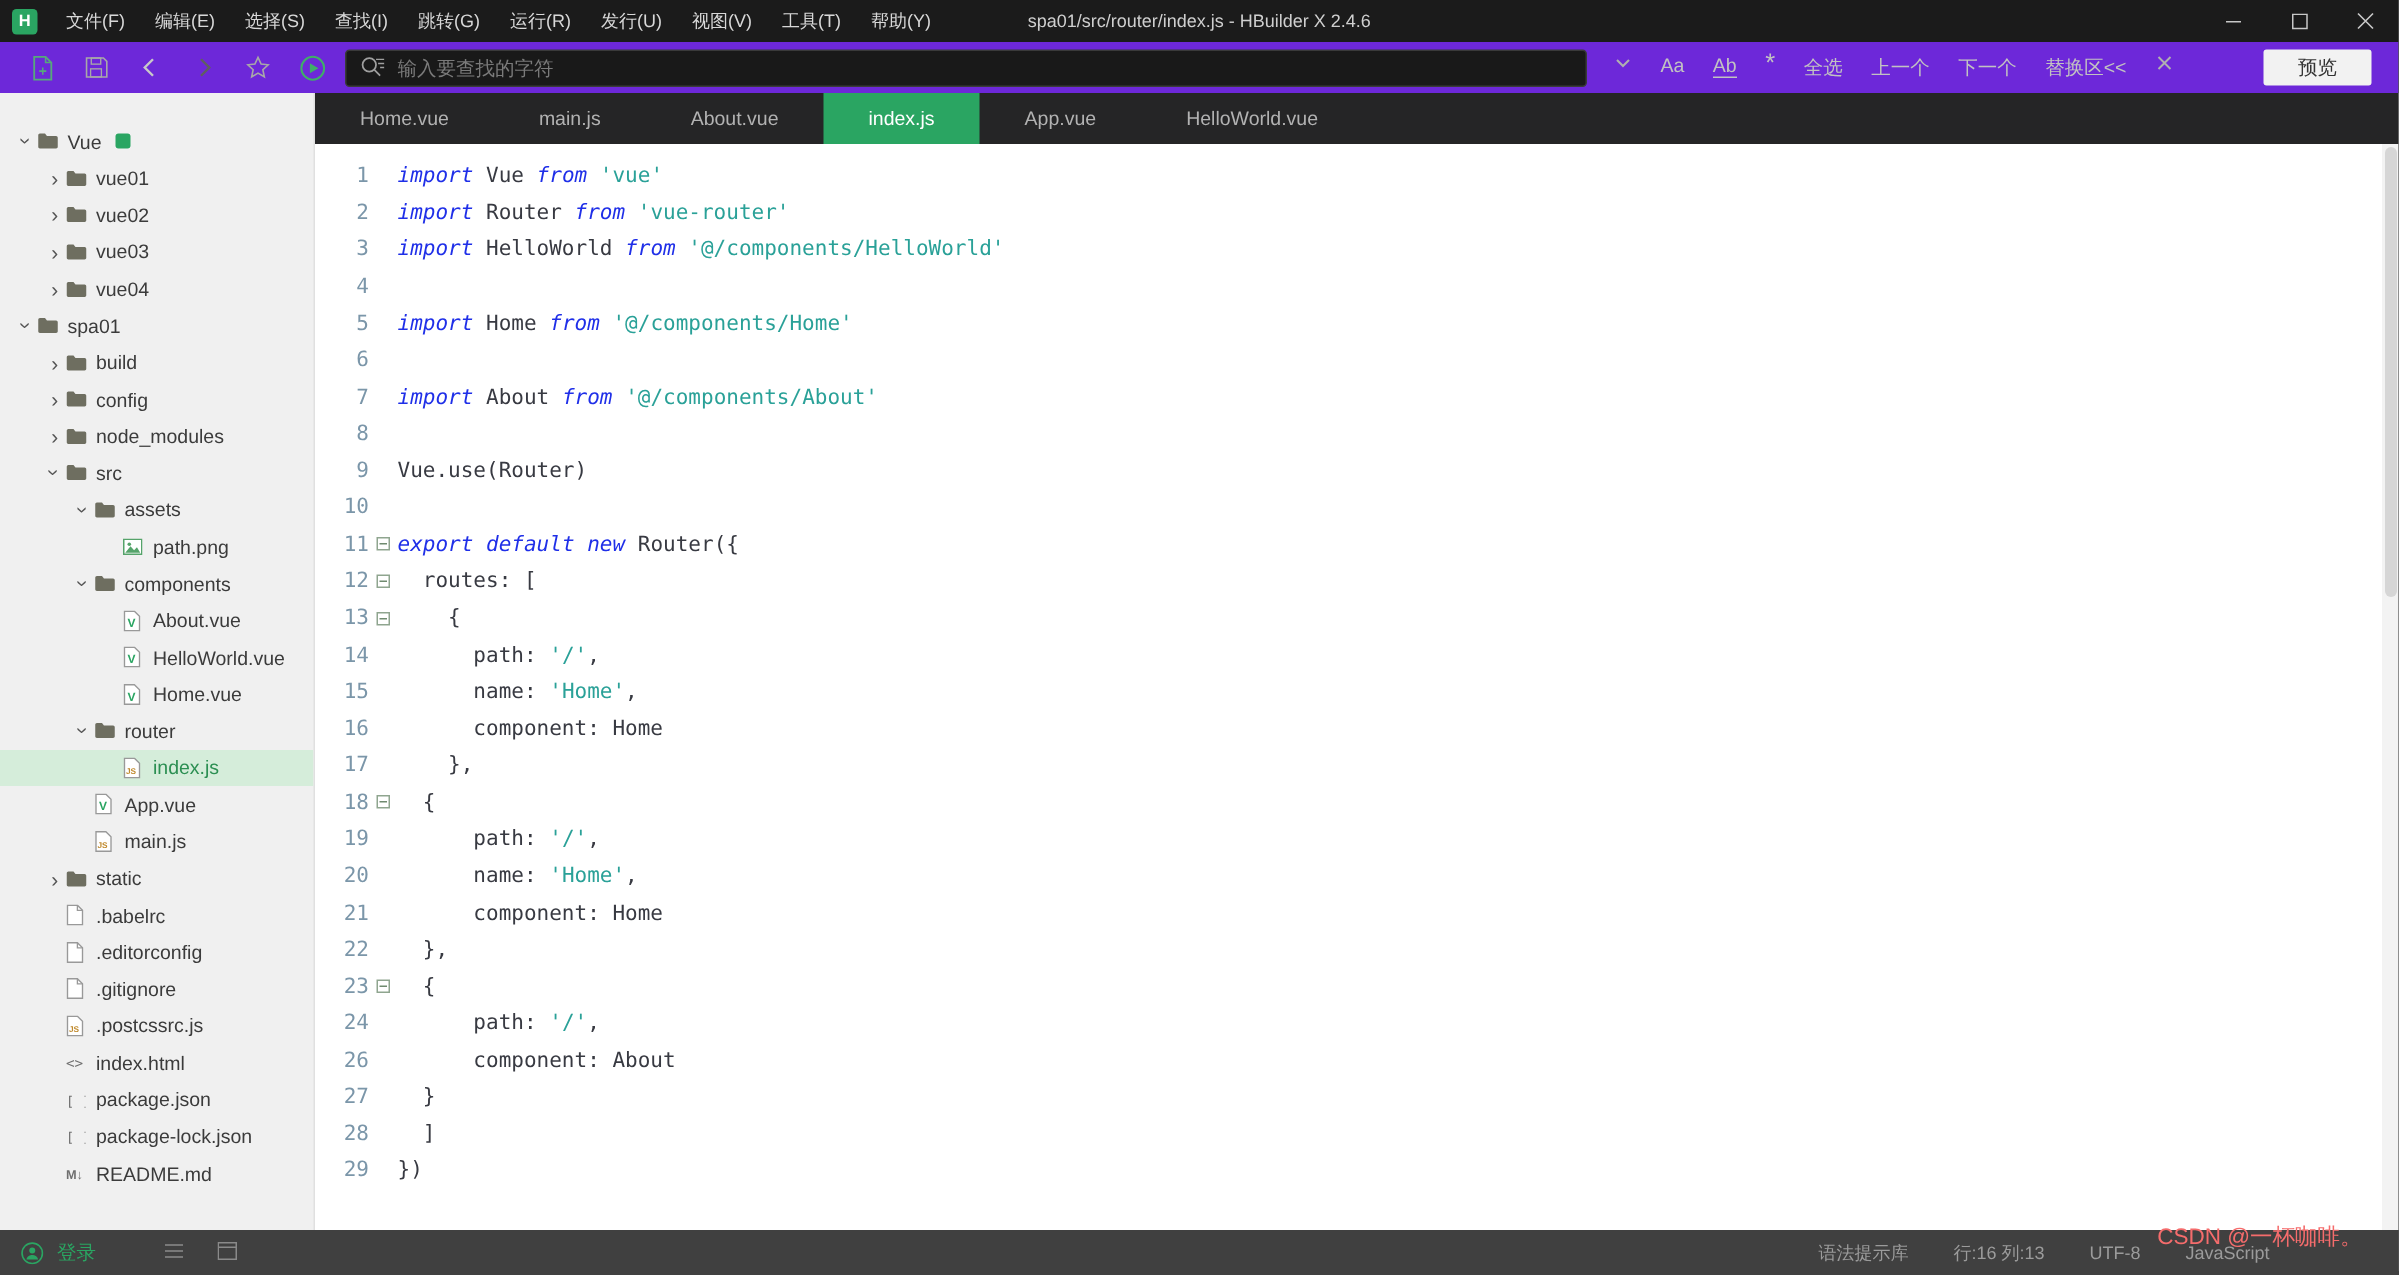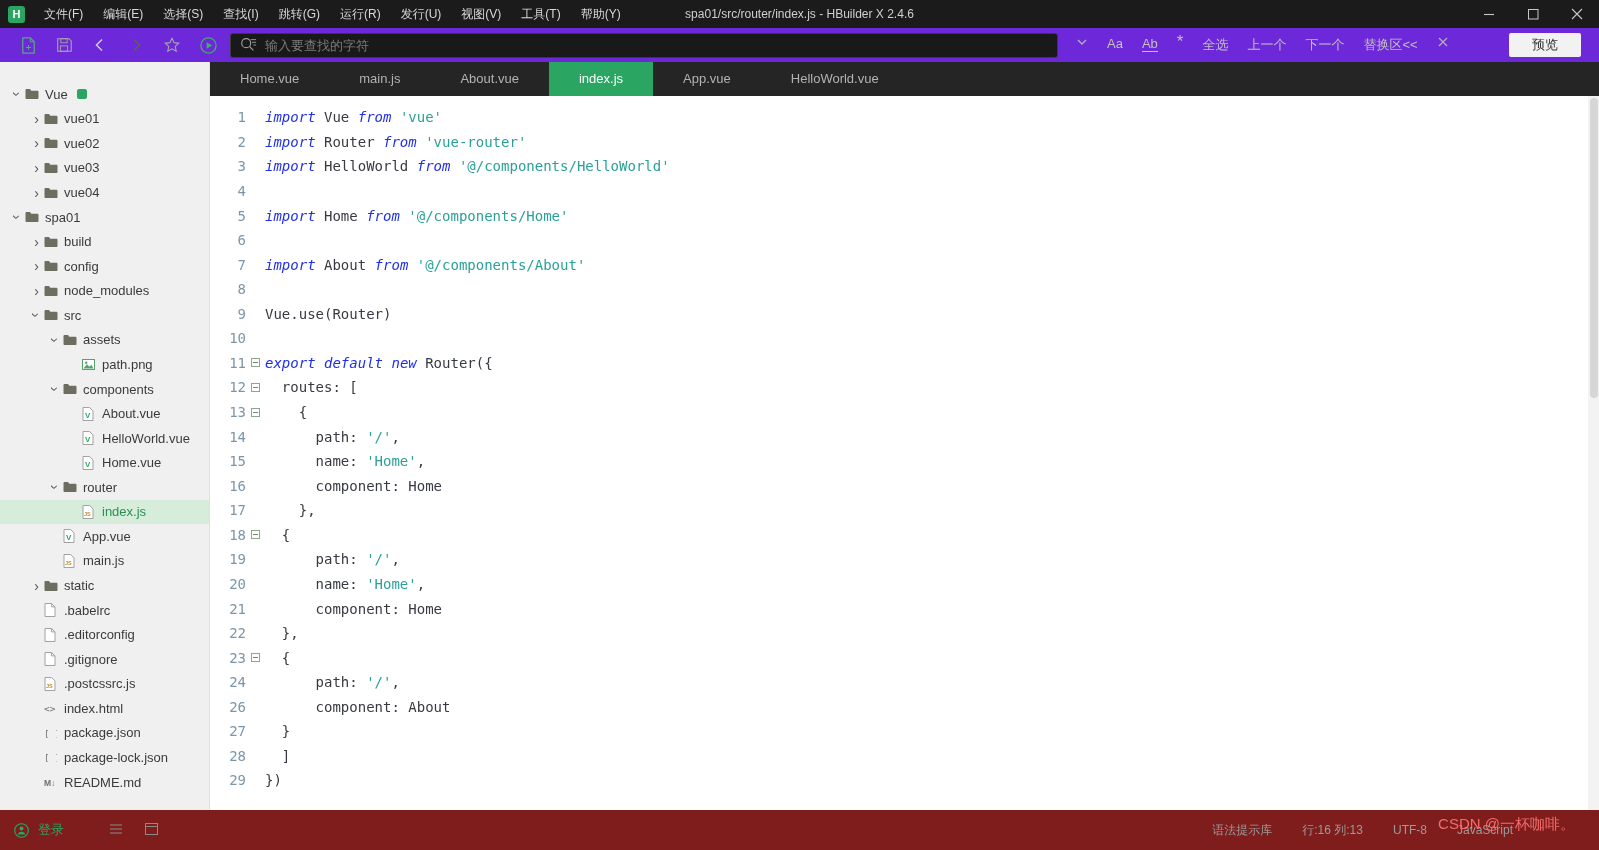--- a/index.html
+++ b/index.html
@@ -62,21 +62,21 @@
   .fold-box{width:9px;height:9px;border:1px solid #8fa58f;position:relative;display:block;background:#fff}
   .fold-box::after{content:"";position:absolute;left:1px;right:1px;top:3px;border-top:1px solid #6f8a6f}
   .codetext{white-space:pre;font-size:14px;color:#383a42}
   .tok-kw{color:#1f2fe8;font-style:italic}
   .tok-str{color:#2aa198}
   .tok-pln{color:#383a42}
   .vscroll{position:absolute;top:0;right:0;width:11px;bottom:0;background:#f3f3f3}
   .vthumb{position:absolute;top:2px;right:1.5px;width:8px;height:300px;background:#d6d6d6;border-radius:4px}
 
   
-  .statusbar{height:40px;background:#7f1d1d;flex:none;display:flex;align-items:center;color:#9b9b9b;
+  .statusbar{height:30px;background:#404040;flex:none;display:flex;align-items:center;color:#9b9b9b;
     font-size:12px;padding:12px 14px}
   .status-left{display:flex;align-items:center;gap:9px}
   .login-label{color:#2aa562;font-size:13px;cursor:default}
   .status-icons{display:flex;gap:22px;margin-left:36px;align-items:center}
   .status-right{margin-left:auto;display:flex;gap:30px;align-items:center;padding-right:72px;white-space:nowrap}
   .status-item{cursor:default}
 
   .watermark{position:absolute;right:24px;bottom:16px;color:#f56c6c;font-size:15px;z-index:5;pointer-events:none}
 </style>
 </head>

